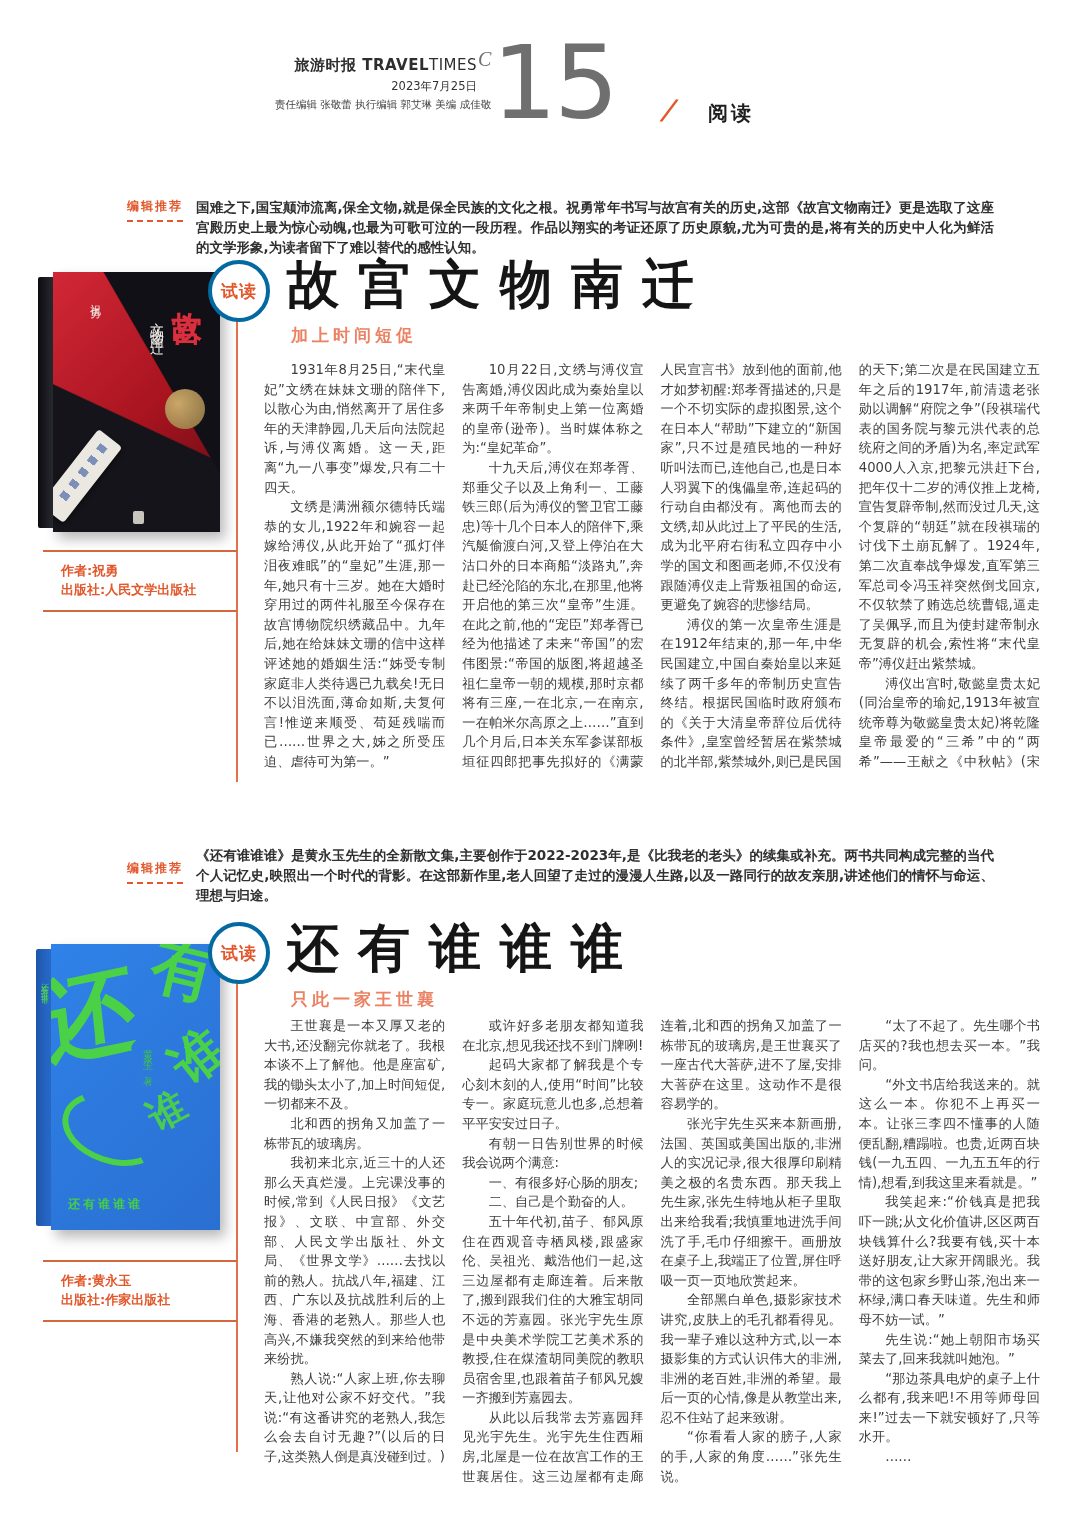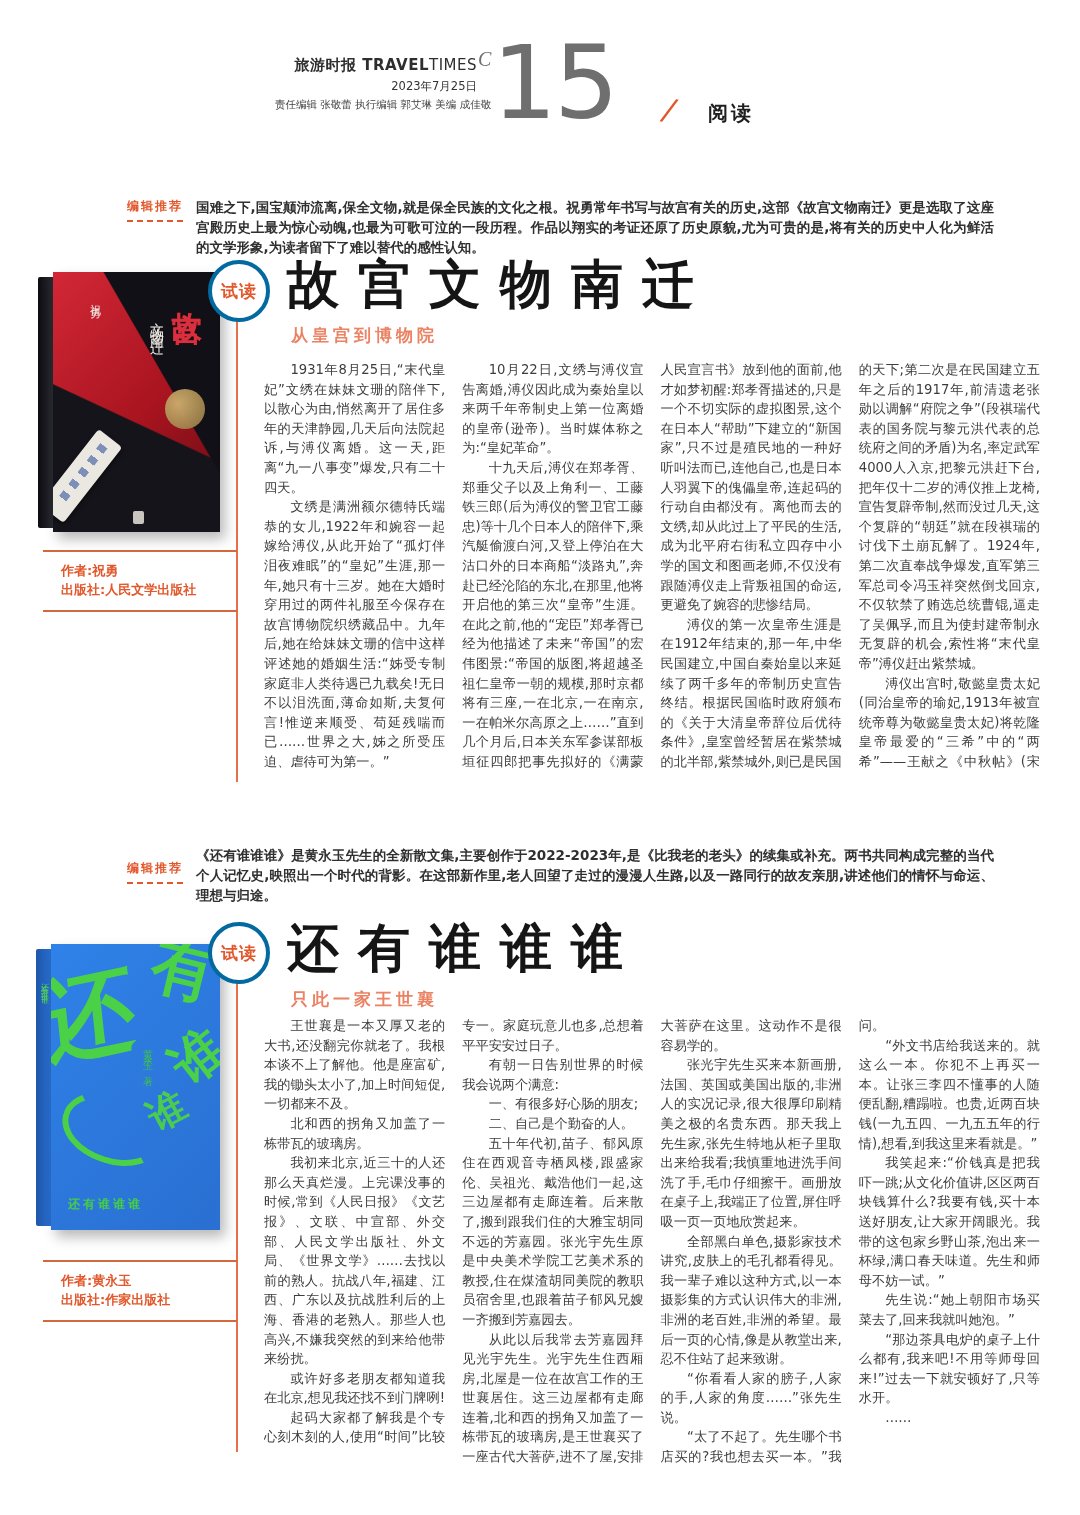--- a/index.html
+++ b/index.html
@@ -86,21 +86,21 @@
   <div class="slash">/</div>
   <div class="section-name">阅读</div>
 
   <div class="ed-label" style="top:198px;">编辑推荐</div>
   <div class="intro" style="top:198px;">国难之下,国宝颠沛流离,保全文物,就是保全民族的文化之根。祝勇常年书写与故宫有关的历史,这部《故宫文物南迁》更是选取了这座宫殿历史上最为惊心动魄,也最为可歌可泣的一段历程。作品以翔实的考证还原了历史原貌,尤为可贵的是,将有关的历史中人化为鲜活的文学形象,为读者留下了难以替代的感性认知。</div>
 
   <div class="badge" style="top:260px;">试读</div>
   <div class="drop-line" style="top:314px;height:468px;"></div>
 
   <div class="a-title" style="top:250px;">故宫文物南迁</div>
-  <div class="a-sub" style="top:324px;">从皇宫到博物院</div>
+  <div class="a-sub" style="top:324px;">加上时间短促</div>
 
   <div class="book" style="left:38px;top:272px;width:182px;height:266px;">
     <div class="spine spine1"></div>
     <div class="front front1">
       <div class="cov-author">祝勇</div>
       <div class="cov-gugong">故宫</div>
       <div class="cov-sub1">文物南迁</div>
       <div class="seal"></div>
       <div class="tag"></div>
       <div class="pubmark"></div>
@@ -147,20 +147,21 @@
 
   <div class="auth" style="top:1260px;">
     <div>作者:黄永玉</div>
     <div>出版社:作家出版社</div>
   </div>
 
   <div class="body-cols" style="top:1016px;height:484px;">
       <p>王世襄是一本又厚又老的大书,还没翻完你就老了。我根本谈不上了解他。他是座富矿,我的锄头太小了,加上时间短促,一切都来不及。</p>
       <p>北和西的拐角又加盖了一栋带瓦的玻璃房。</p>
       <p>我初来北京,近三十的人还那么天真烂漫。上完课没事的时候,常到《人民日报》《文艺报》、文联、中宣部、外交部、人民文学出版社、外文局、《世界文学》……去找以前的熟人。抗战八年,福建、江西、广东以及抗战胜利后的上海、香港的老熟人。那些人也高兴,不嫌我突然的到来给他带来纷扰。</p>
+      <p>熟人说:“人家上班,你去聊天,让他对公家不好交代。”我说:“有这番讲究的老熟人,我怎么会去自讨无趣?”(以后的日子,这类熟人倒是真没碰到过。)</p>
       <p>或许好多老朋友都知道我在北京,想见我还找不到门牌咧!</p>
       <p>起码大家都了解我是个专心刻木刻的人,使用“时间”比较专一。家庭玩意儿也多,总想着平平安安过日子。</p>
       <p>有朝一日告别世界的时候我会说两个满意:</p>
       <p>一、有很多好心肠的朋友;</p>
       <p>二、自己是个勤奋的人。</p>
       <p>五十年代初,苗子、郁风原住在西观音寺栖凤楼,跟盛家伦、吴祖光、戴浩他们一起,这三边屋都有走廊连着。后来散了,搬到跟我们住的大雅宝胡同不远的芳嘉园。张光宇先生原是中央美术学院工艺美术系的教授,住在煤渣胡同美院的教职员宿舍里,也跟着苗子郁风兄嫂一齐搬到芳嘉园去。</p>
       <p>从此以后我常去芳嘉园拜见光宇先生。光宇先生住西厢房,北屋是一位在故宫工作的王世襄居住。这三边屋都有走廊连着,北和西的拐角又加盖了一栋带瓦的玻璃房,是王世襄买了一座古代大菩萨,进不了屋,安排大菩萨在这里。这动作不是很容易学的。</p>
       <p>张光宇先生买来本新画册,法国、英国或美国出版的,非洲人的实况记录,很大很厚印刷精美之极的名贵东西。那天我上先生家,张先生特地从柜子里取出来给我看;我慎重地进洗手间洗了手,毛巾仔细擦干。画册放在桌子上,我端正了位置,屏住呼吸一页一页地欣赏起来。</p>
       <p>全部黑白单色,摄影家技术讲究,皮肤上的毛孔都看得见。我一辈子难以这种方式,以一本摄影集的方式认识伟大的非洲,非洲的老百姓,非洲的希望。最后一页的心情,像是从教堂出来,忍不住站了起来致谢。</p>
       <p>“你看看人家的膀子,人家的手,人家的角度……”张先生说。</p>

